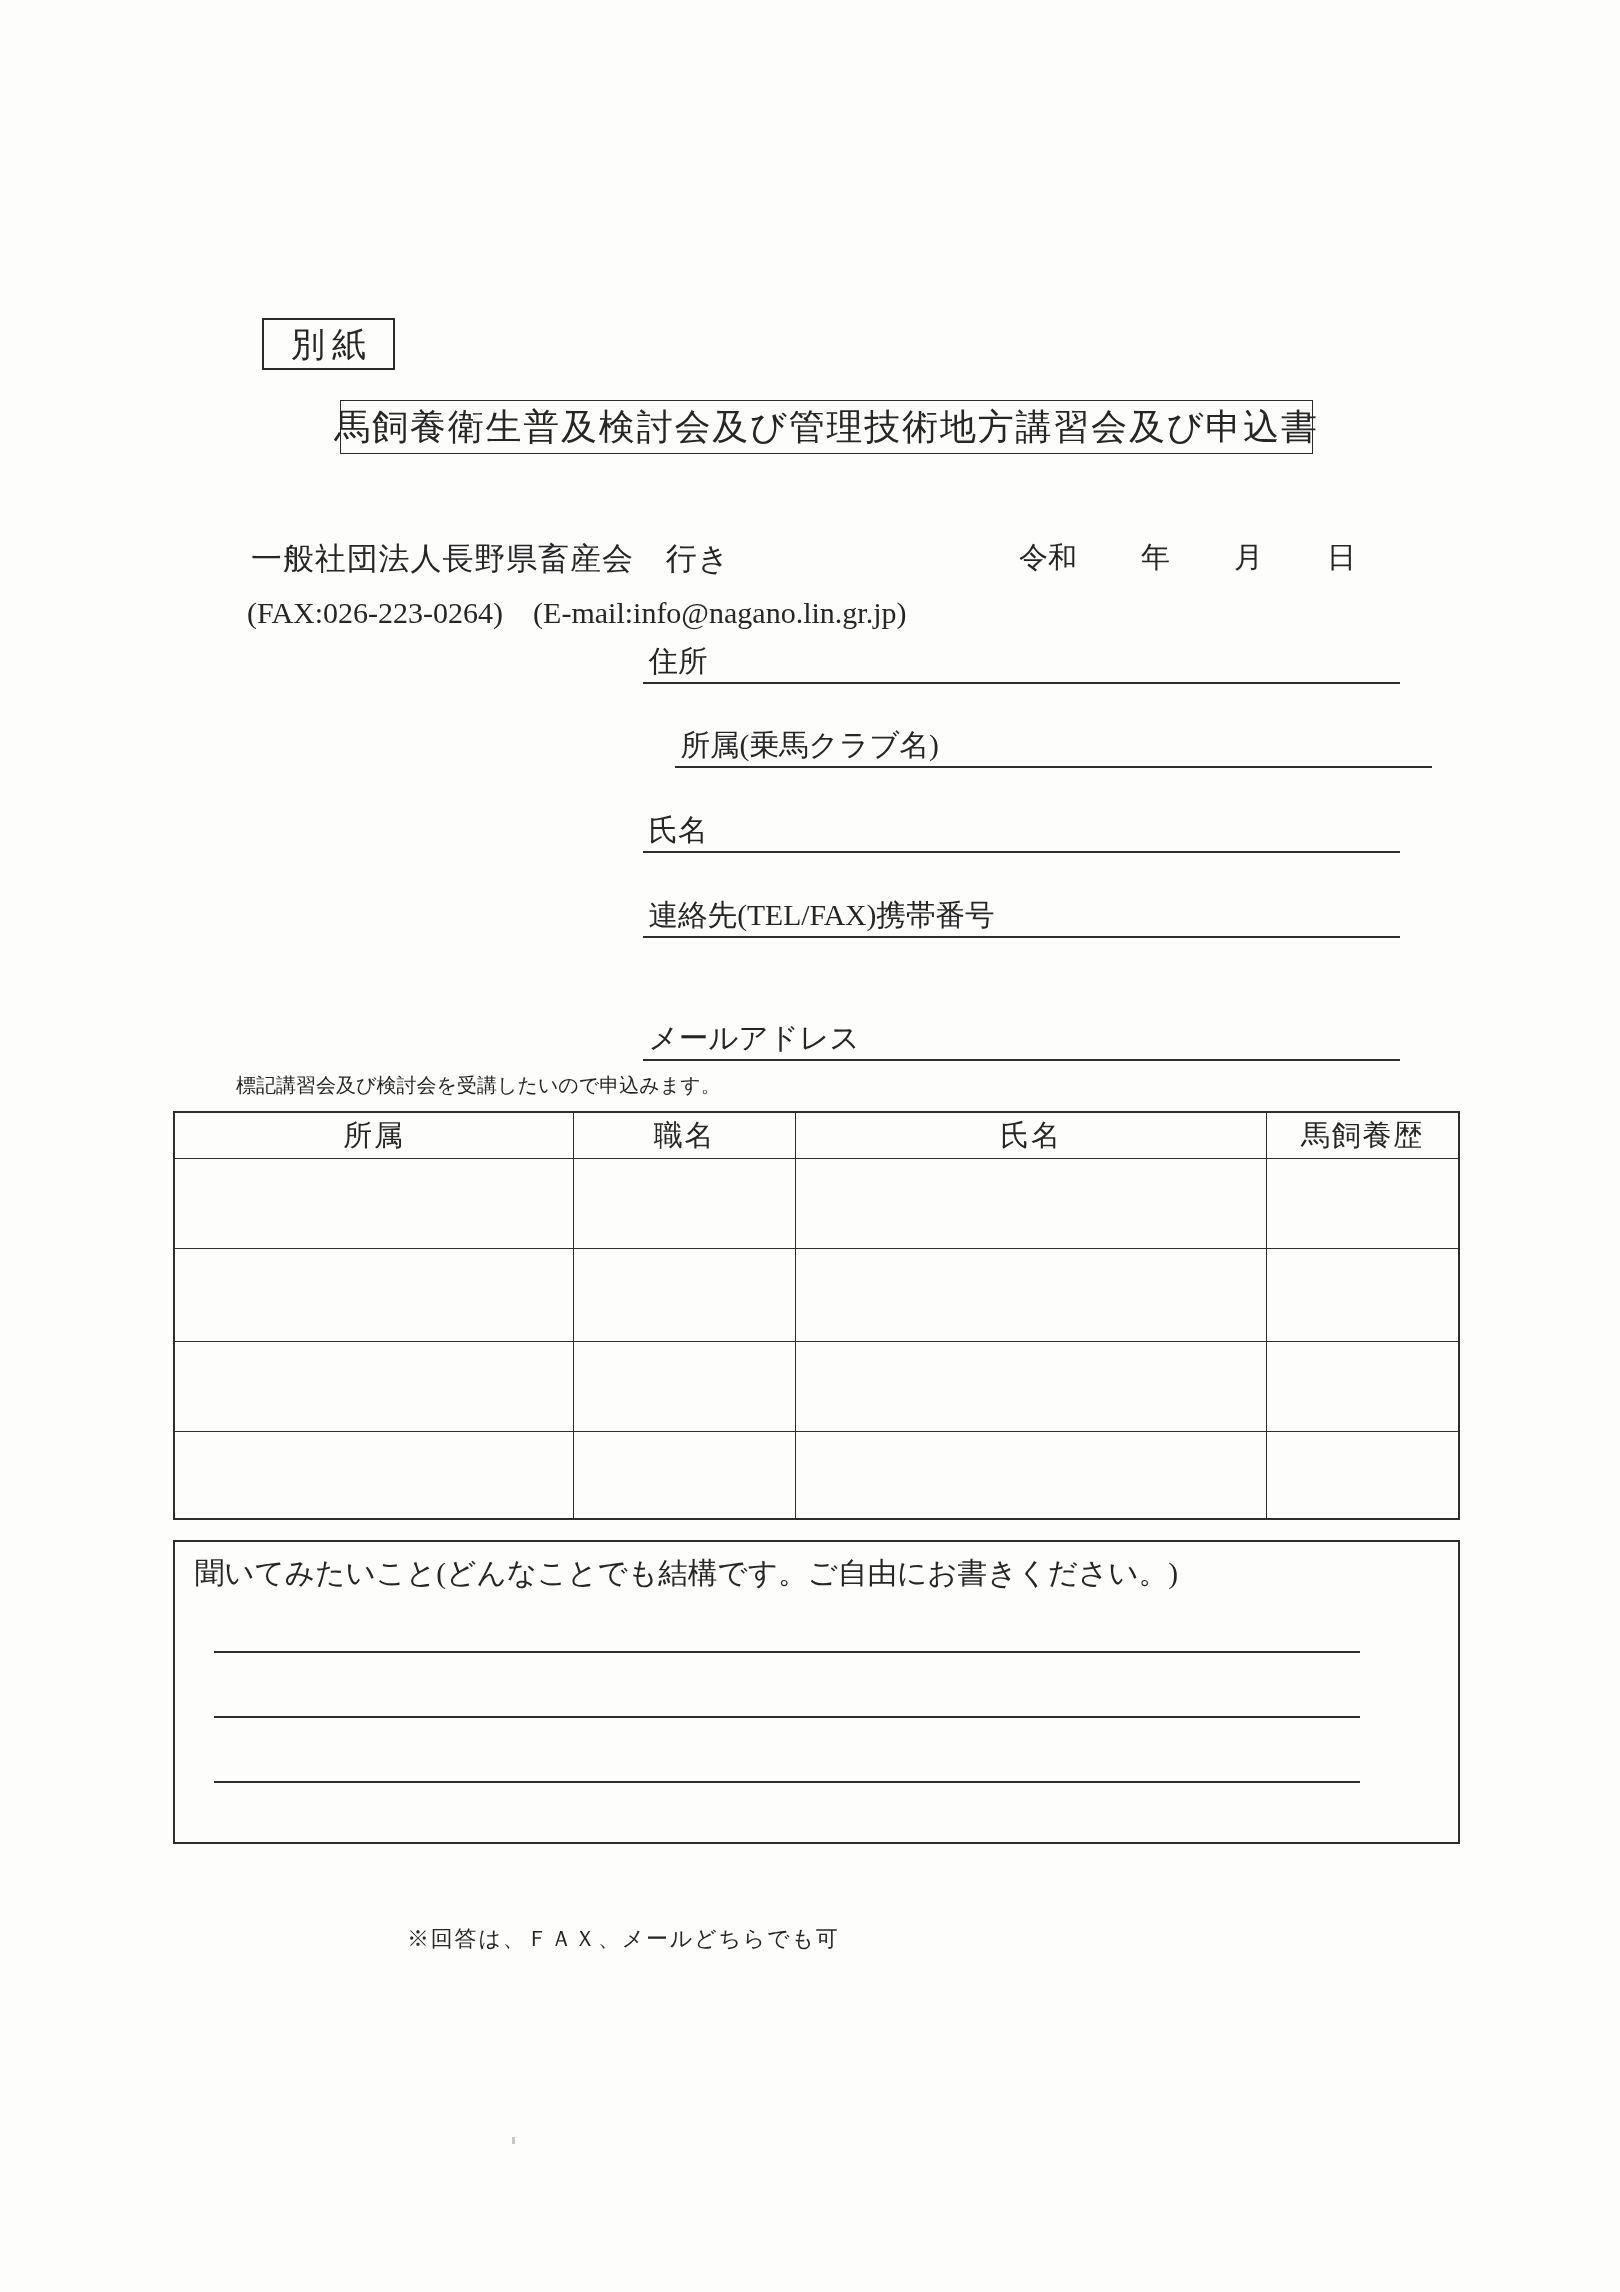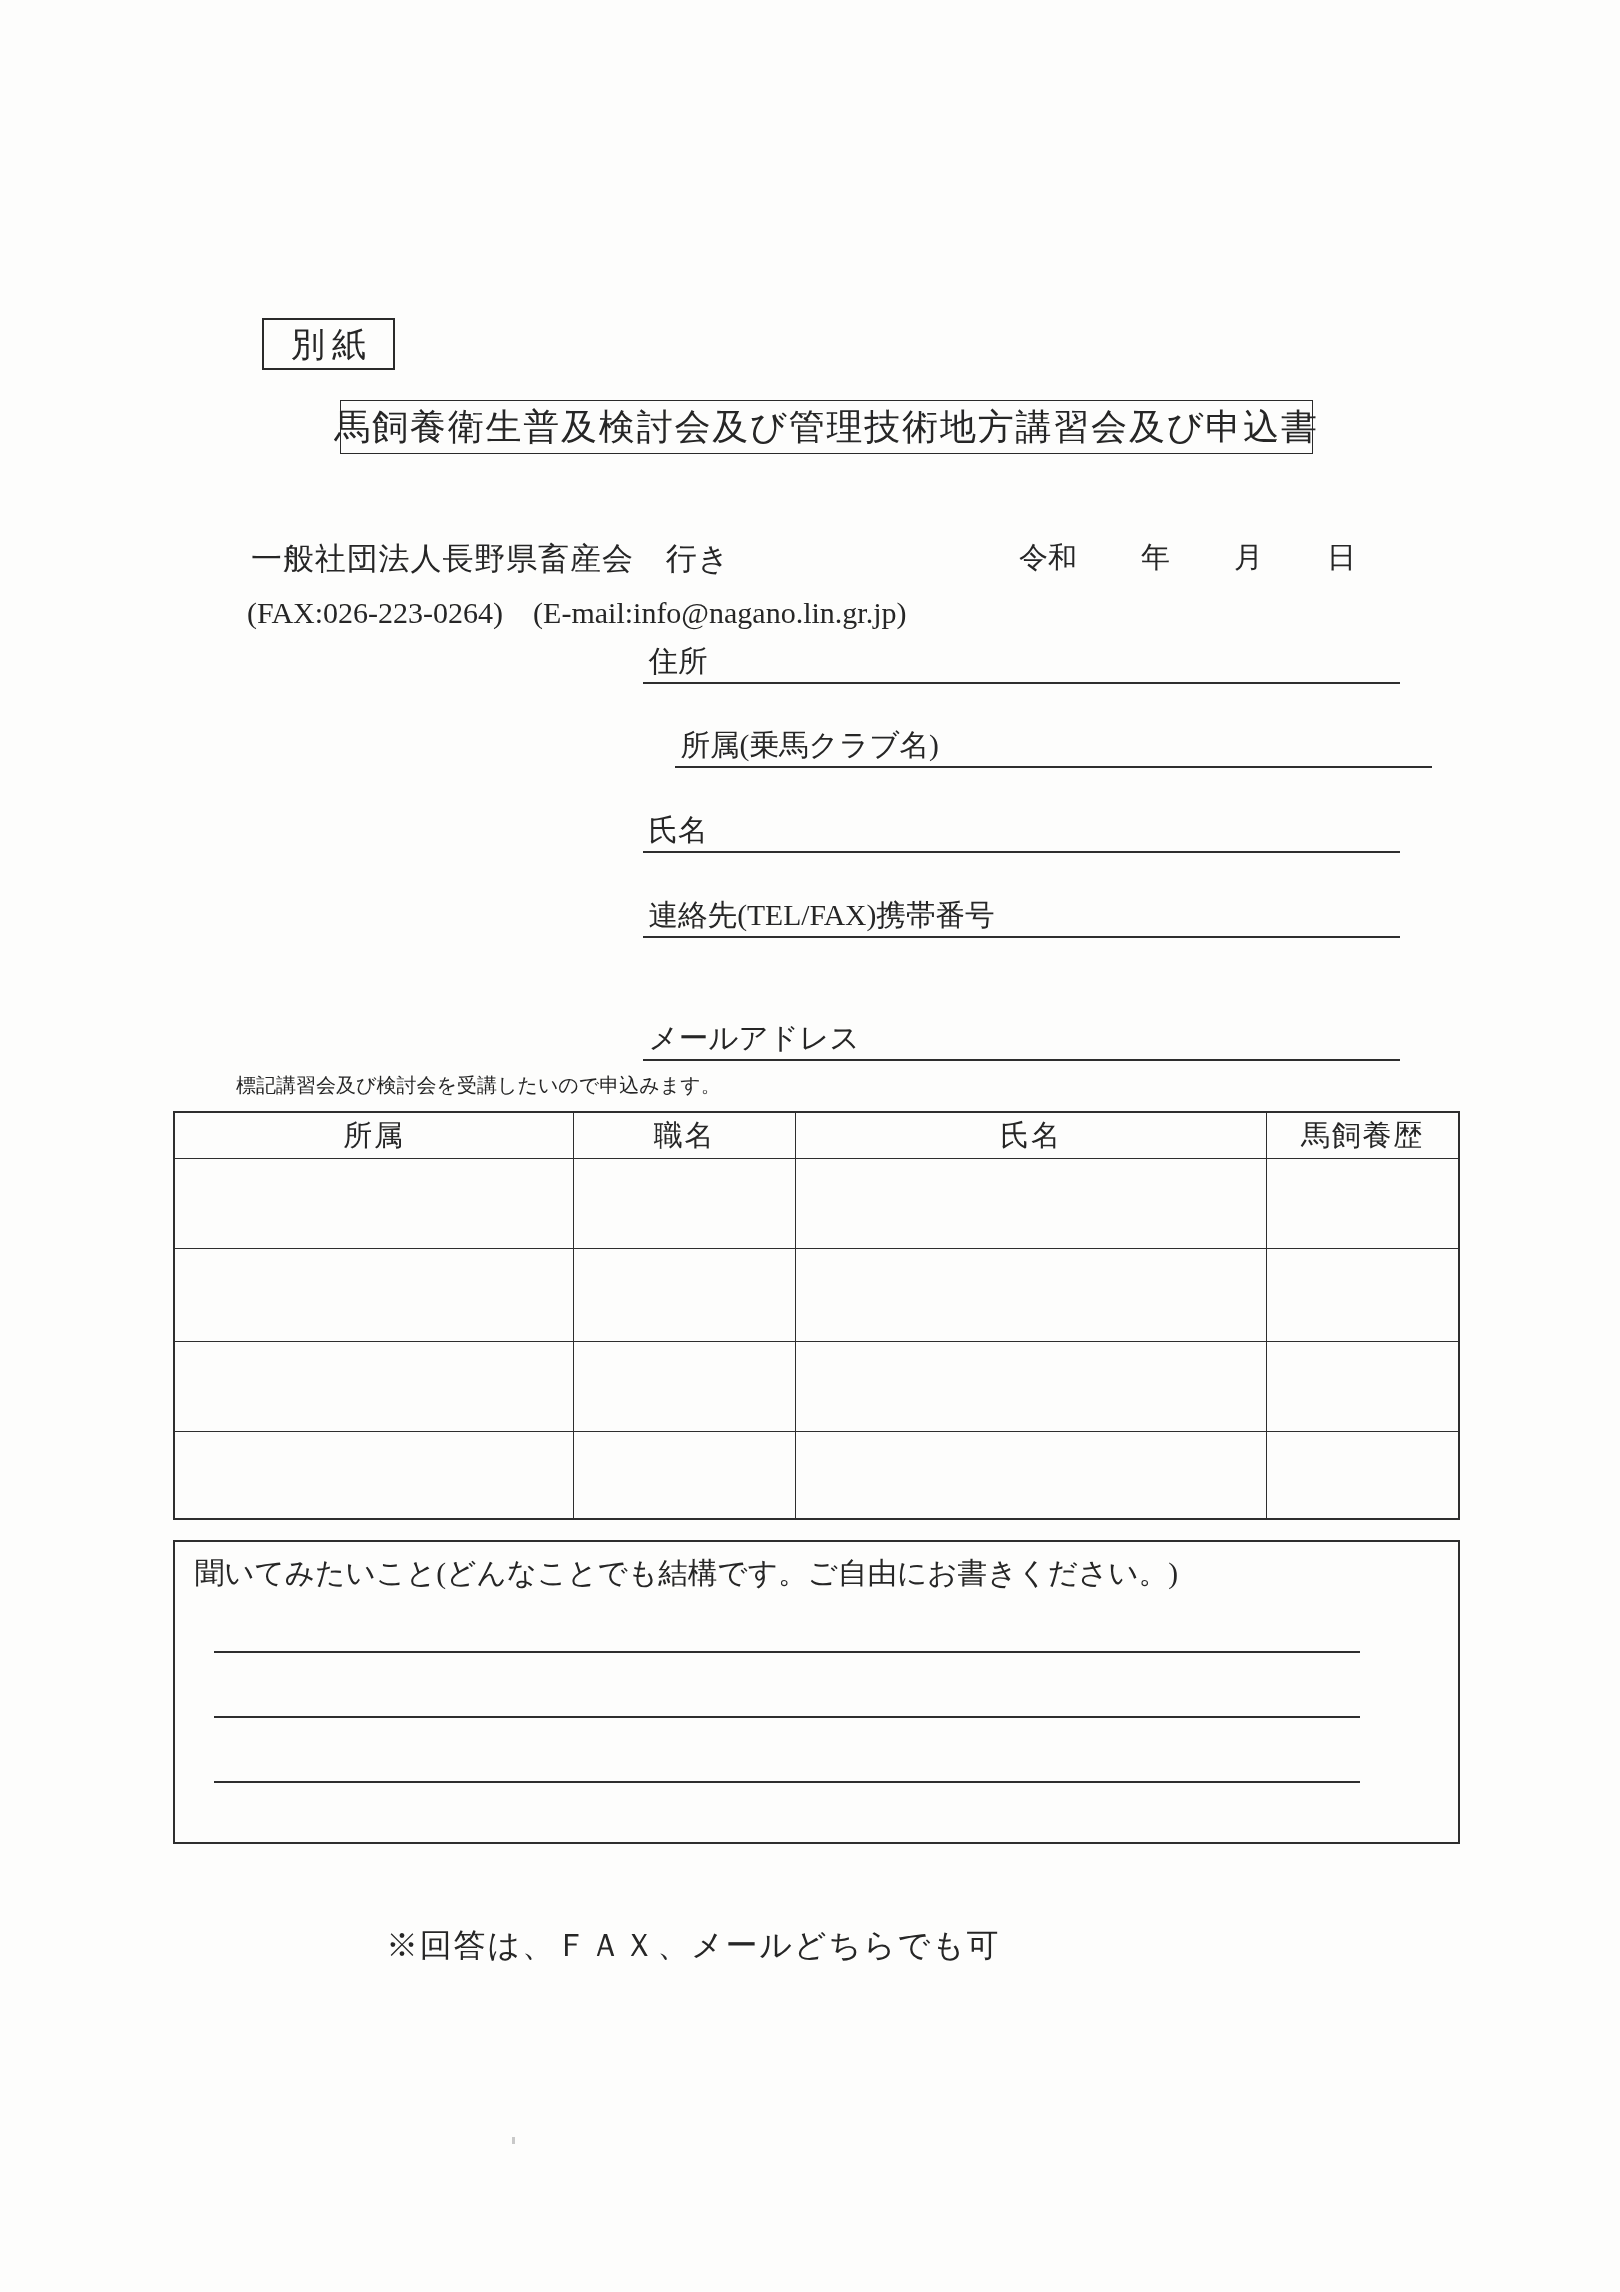--- a/index.html
+++ b/index.html
@@ -52,21 +52,21 @@
   .app-table .c.lastrow{border-bottom:none;}
   .app-table .hc{display:flex;align-items:center;justify-content:center;font-size:29px;letter-spacing:1.8px;}
   .comment-box{
     position:absolute;left:173px;top:1540px;width:1287px;height:304px;
     border:2.7px solid #2e2e2e;box-sizing:border-box;
   }
   .comment-label{position:absolute;left:19.7px;top:10.7px;font-size:29.6px;white-space:nowrap;}
   .comment-line{position:absolute;left:39px;width:1146px;height:0;border-top:2.7px solid #2e2e2e;}
   .cl-1{top:109px;} .cl-2{top:174px;} .cl-3{top:239px;}
   .deadline{position:absolute;left:400px;top:1859px;font-size:42px;letter-spacing:2.7px;white-space:nowrap;}
-  .reply-note{position:absolute;left:386px;top:1924px;font-size:32px;letter-spacing:1.8px;white-space:nowrap;}
+  .reply-note{position:absolute;left:407px;top:1924px;font-size:22px;letter-spacing:1.8px;white-space:nowrap;}
   .speck{position:absolute;left:512px;top:2137px;width:2.7px;height:7.2px;background:#c9c9c9;}
 </style>
 </head>
 <body>
 
 <div class="page">
 
   <div class="attachment-box">
     <span>別紙</span>
   </div>

